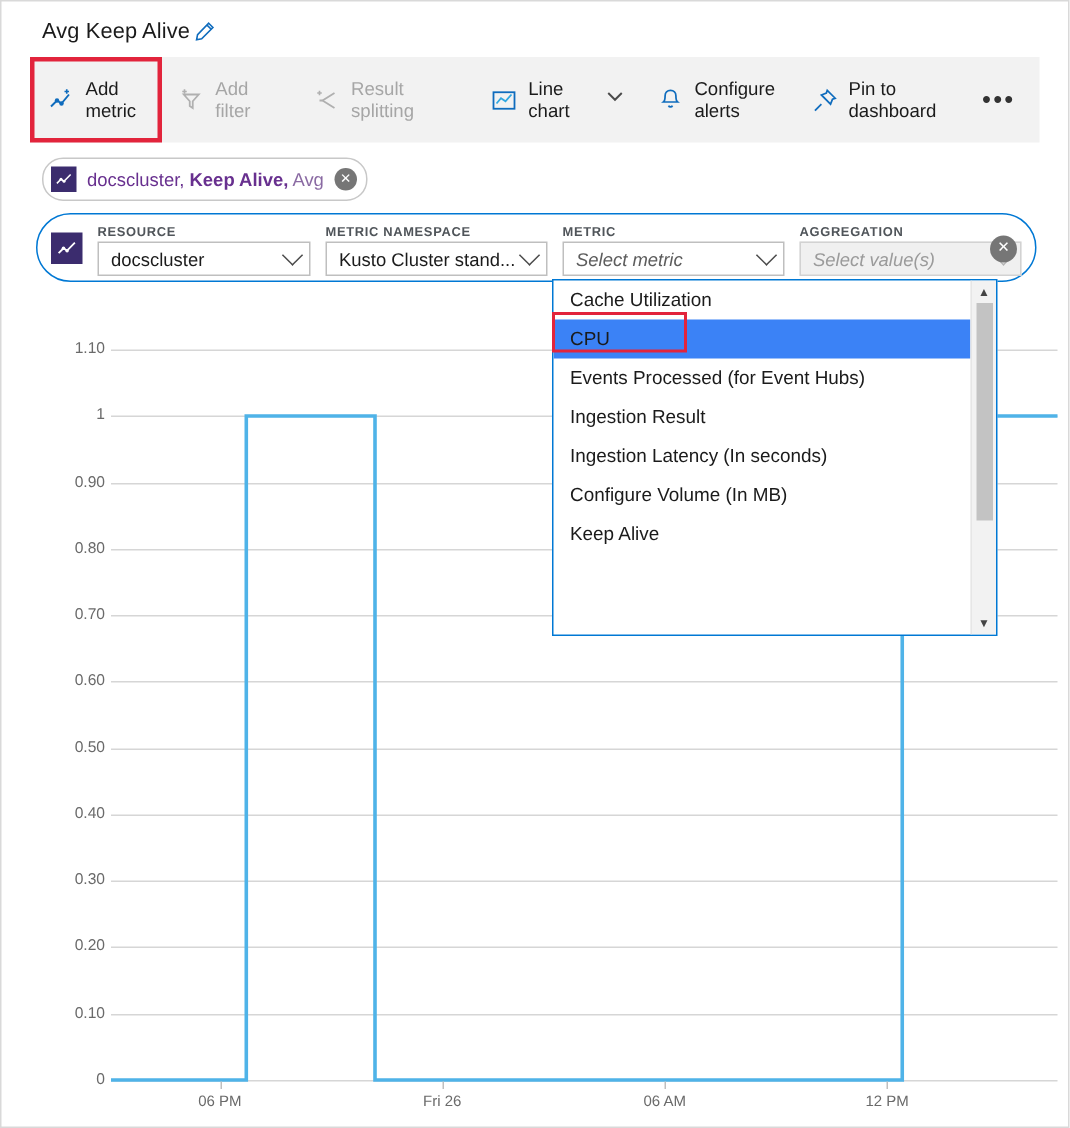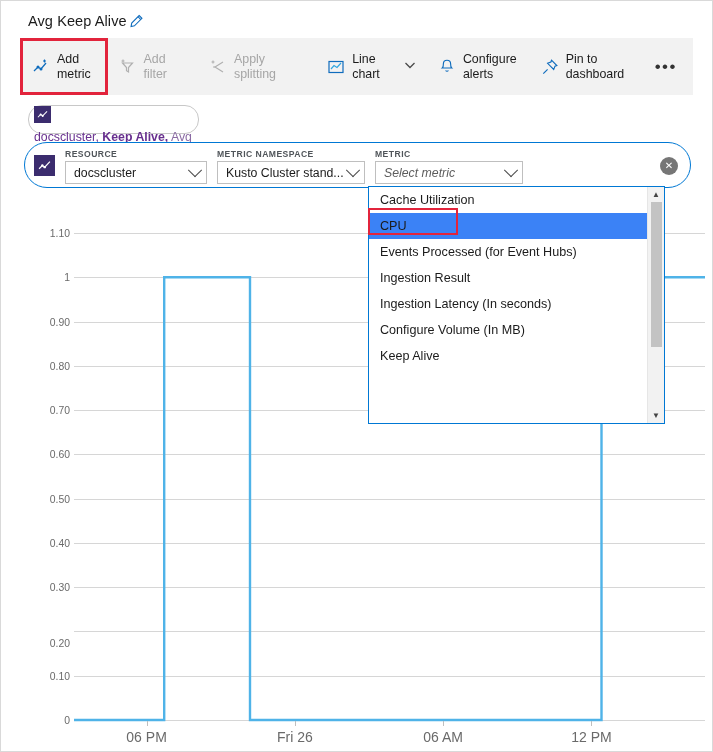--- a/index.html
+++ b/index.html
@@ -55,22 +55,22 @@
   .caret-btn{display:flex;align-items:center;padding:0 8px;}
   .ellipsis{
     margin-left:auto;display:flex;align-items:center;
     padding:0 16px;font-size:17px;color:#333;letter-spacing:1.5px;
   }
 
   
   .chip{
     position:absolute;left:28px;top:105px;
     height:27px;border:1px solid #c8c8c8;border-radius:14px;
-    background:#fff;display:flex;align-items:flex-start;
-    padding:0 6px 0 5px;gap:7px;flex-direction:column;
+    background:#fff;display:flex;align-items:center;
+    padding:0 6px 0 5px;gap:7px;
   }
   .chip-sq{
     width:17px;height:17px;background:#3b2c6e;
     display:flex;align-items:center;justify-content:center;
     color:#fff;font-size:10px;flex:none;
   }
   .chip-text{font-size:12.3px;color:#68308f;white-space:nowrap;}
   .chip-text b{font-weight:bold;color:#68308f;}
   .chip-text .agg{color:#8a6aa3;}
   .chip-x{
@@ -157,21 +157,21 @@
   }
   .ylab{
     position:absolute;right:0;font-size:10.4px;color:#6a6a6a;
     text-align:right;width:34px;transform:translateY(-50%);
   }
   .ytick-wrap{position:absolute;left:30px;top:0;width:40px;height:100%;}
   .gridline{
     position:absolute;left:74px;right:8px;height:1px;background:#d6d6d6;
   }
   .xlab{
-    position:absolute;font-size:14px;color:#6a6a6a;
+    position:absolute;font-size:10px;color:#6a6a6a;
     transform:translateX(-50%);
   }
   .xtickmark{position:absolute;width:1px;height:5px;background:#bfbfbf;}
   .plot-svg{position:absolute;left:0;top:0;}
 </style>
 </head>
 <body>
 
 <div class="title-row">
   <span class="title-text">Avg Keep Alive</span>
@@ -208,21 +208,21 @@
   </div>
 
   <div class="tb-item disabled" style="width:104px;">
     <span class="ic">
       <svg viewBox="0 0 18 18">
           <path d="M14 4L6 9l8 5" stroke="#b0b0b0" stroke-width="1.2" fill="none"></path>
           <path d="M6 9h-2" stroke="#b0b0b0" stroke-width="1.2"></path>
           <path d="M4 2.5v3M2.5 4h3" stroke="#b0b0b0" stroke-width="1.1"></path>
         </svg>
     </span>
-    <span class="lbl"><span>Apply</span><br><span>splitting</span></span>
+    <span class="lbl"><span>Result</span><br><span>splitting</span></span>
   </div>
 
   <div class="tb-item" style="width:80px;margin-left:16px;">
     <span class="ic">
       <svg viewBox="0 0 18 18">
           <rect x="2" y="3.5" width="14" height="11" stroke="#0f6cbd" stroke-width="1.2" fill="none"></rect>
           <path d="M4 11l3-3.5 3 2 4-4.5" stroke="#31a7e0" stroke-width="1.2" fill="none"></path>
         </svg>
     </span>
     <span class="lbl"><span>Line</span><br><span>chart</span></span>
@@ -302,36 +302,43 @@
   </div>
 
   <div class="field" style="left:350px;width:148px;">
     <div class="flabel">METRIC</div>
     <div class="fbox placeholder">
       <span>Select metric</span>
       <span class="chev"></span>
     </div>
   </div>
 
+  <div class="field" style="left:508px;width:148px;">
+    <div class="flabel">AGGREGATION</div>
+    <div class="fbox dim">
+      <span>Select value(s)</span>
+      <span class="chev dimc"></span>
+    </div>
+  </div>
 
   <div class="picker-x">✕</div>
 </div>
 
 <div class="chart">
   <div class="ytick-wrap" id="yaxis">
       <div class="ylab" style="top: 38px;">1.10</div>
       <div class="ylab" style="top: 82.2727px;">1</div>
       <div class="ylab" style="top: 126.545px;">0.90</div>
       <div class="ylab" style="top: 170.818px;">0.80</div>
       <div class="ylab" style="top: 215.091px;">0.70</div>
       <div class="ylab" style="top: 259.364px;">0.60</div>
       <div class="ylab" style="top: 303.636px;">0.50</div>
       <div class="ylab" style="top: 347.909px;">0.40</div>
       <div class="ylab" style="top: 392.182px;">0.30</div>
-      <div class="ylab" style="top: 436.455px; margin-top: 12px;">0.20</div>
+      <div class="ylab" style="top: 436.455px;">0.20</div>
       <div class="ylab" style="top: 480.727px;">0.10</div>
       <div class="ylab" style="top: 525px;">0</div>
     </div>
   <div id="gridlines">
       <div class="gridline" style="top: 38px;"></div>
       <div class="gridline" style="top: 82.2727px;"></div>
       <div class="gridline" style="top: 126.545px;"></div>
       <div class="gridline" style="top: 170.818px;"></div>
       <div class="gridline" style="top: 215.091px;"></div>
       <div class="gridline" style="top: 259.364px;"></div>

